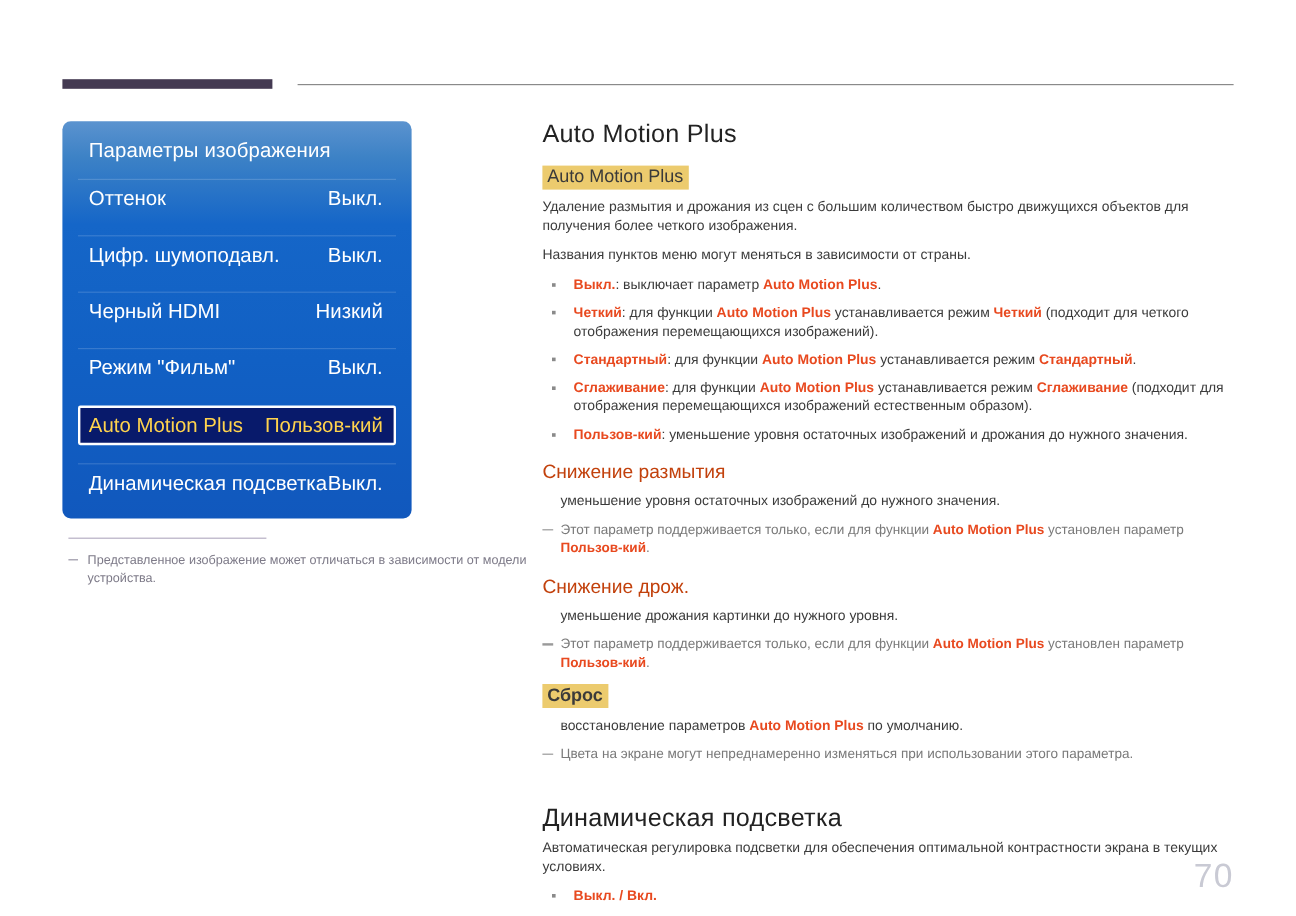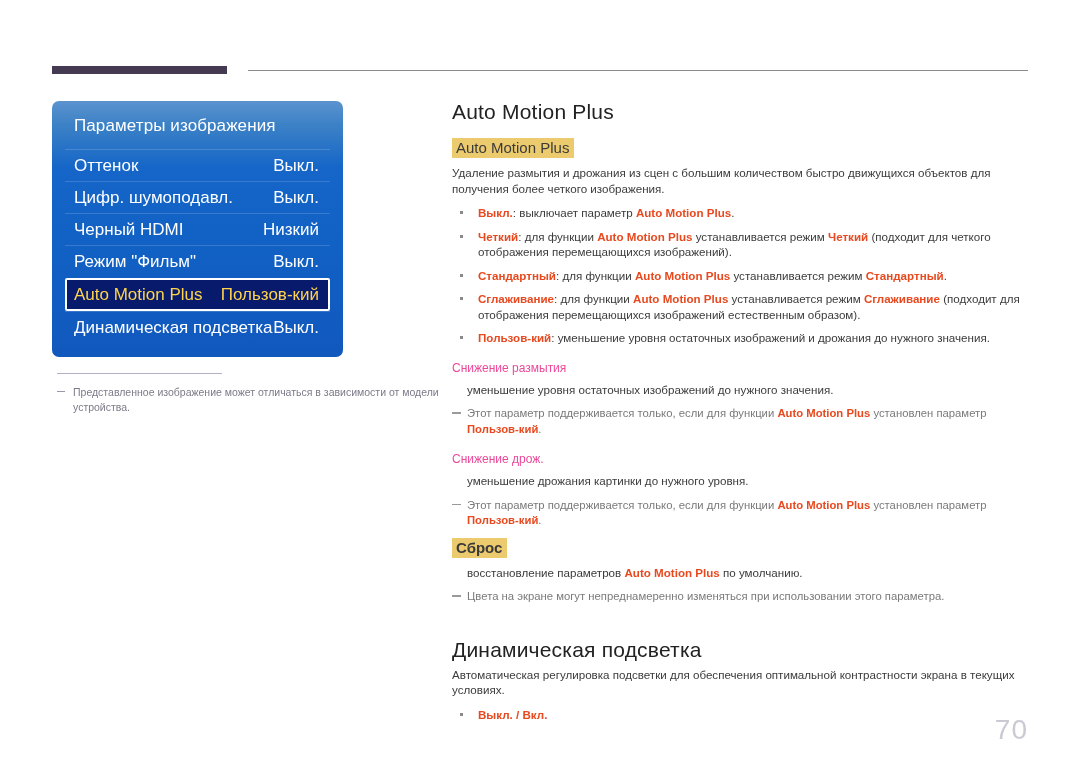--- a/index.html
+++ b/index.html
@@ -69,21 +69,21 @@
     display: flex;
     align-items: center;
     justify-content: space-between;
     height: 31px;
     margin: 0 13px;
     padding: 0 11px 0 9px;
     color: #ffffff;
     font-size: 17px;
     box-sizing: border-box;
   }
-  .osd-row + .osd-row { margin-top: 1px; }
+  .osd-row + .osd-row { margin-top: 16px; }
   .osd-row::before {
     content: "";
     position: absolute;
     left: 0; right: 0; top: -1px;
     height: 1px;
     background: rgba(255,255,255,0.16);
   }
   .osd-row:first-of-type::before { background: transparent; }
   .osd-row.selected {
     background: #081a6b;
@@ -142,22 +142,22 @@
   .h2-hl {
     display: inline-block;
     background: #eccb6e;
     color: #3a3a3a;
     font-size: 15px;
     padding: 1px 5px 2px 4px;
     margin: 0 0 7px 0;
   }
 
   .h3 {
-    font-size: 12px;
-    color: #ec4899;
+    font-size: 16px;
+    color: #c2410c;
     font-weight: normal;
     margin: 15px 0 7px 0;
   }
 
   p.body {
     font-size: 11.6px;
     line-height: 15.5px;
     color: #3b3b3b;
     margin: 0 0 9px 0;
   }
@@ -265,20 +265,21 @@
 
 </div>
 
 <div id="right-col">
 
   <h1 class="h1">Auto Motion Plus</h1>
 
   <div class="h2-hl">Auto Motion Plus</div>
 
   <p class="body">Удаление размытия и дрожания из сцен с большим количеством быстро движущихся объектов для получения более четкого изображения.</p>
+  <p class="body">Названия пунктов меню могут меняться в зависимости от страны.</p>
 
   <ul class="bullets">
 
     <li>
       <span class="red">Выкл.</span><span>: выключает параметр </span><span class="red">Auto Motion Plus</span><span>.</span>
     </li>
 
     <li>
       <span class="red">Четкий</span><span>: для функции </span><span class="red">Auto Motion Plus</span><span> устанавливается режим </span><span class="red">Четкий</span><span> (подходит для четкого отображения перемещающихся изображений).</span>
     </li>

